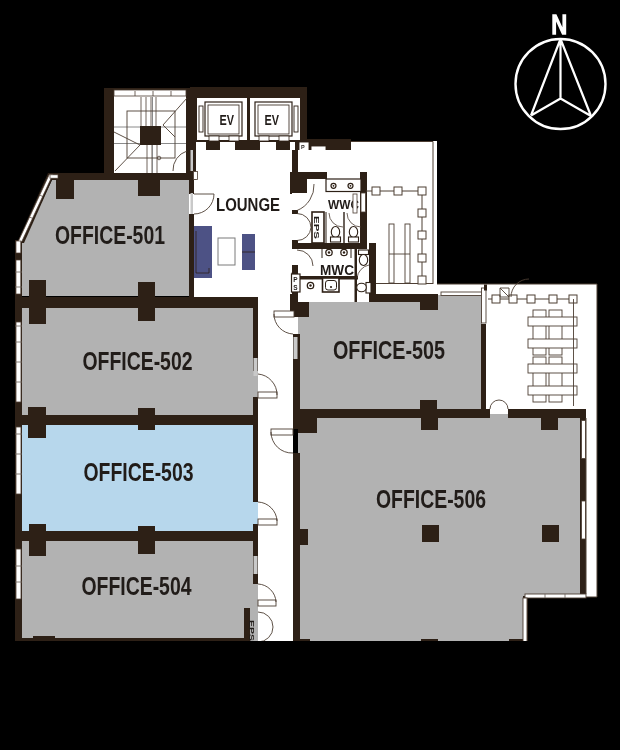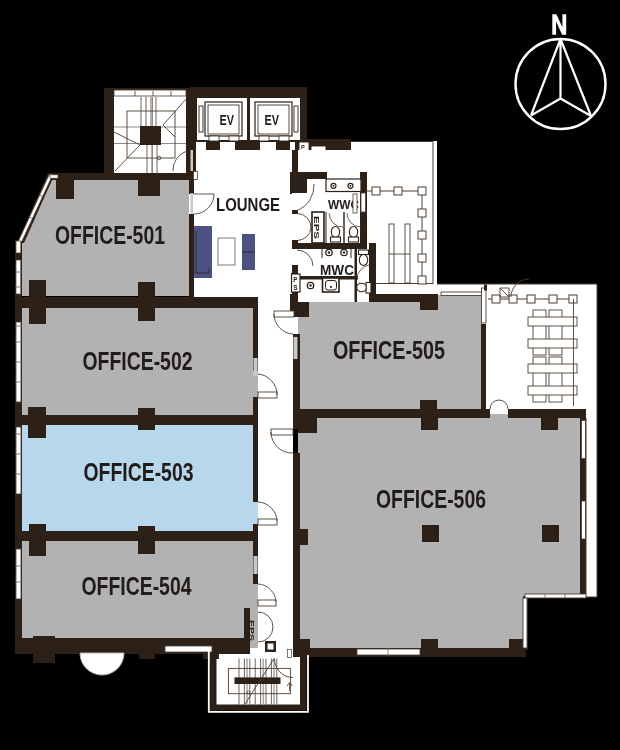--- a/index.html
+++ b/index.html
@@ -1,16 +1,16 @@
 <!DOCTYPE html>
 <html><head>
 <meta charset="utf-8">
 <style>
   html,body{margin:0;padding:0;background:#000;-webkit-font-smoothing:antialiased;}
-  .wrap{width:620px;height:750px;position:relative;background:#000;overflow:hidden;}
+  .wrap{width:620px;height:641px;position:relative;background:#000;overflow:hidden;}
   text{font-family:"Liberation Sans",sans-serif;}
   .room{font-weight:bold;fill:#211c19;font-size:26.5px;}
   .sm{font-weight:bold;fill:#211c19;}
 </style>
 </head>
 <body>
 <div class="wrap">
 <svg width="620" height="750" viewBox="0 0 620 750" shape-rendering="auto">
 <defs></defs>
 

